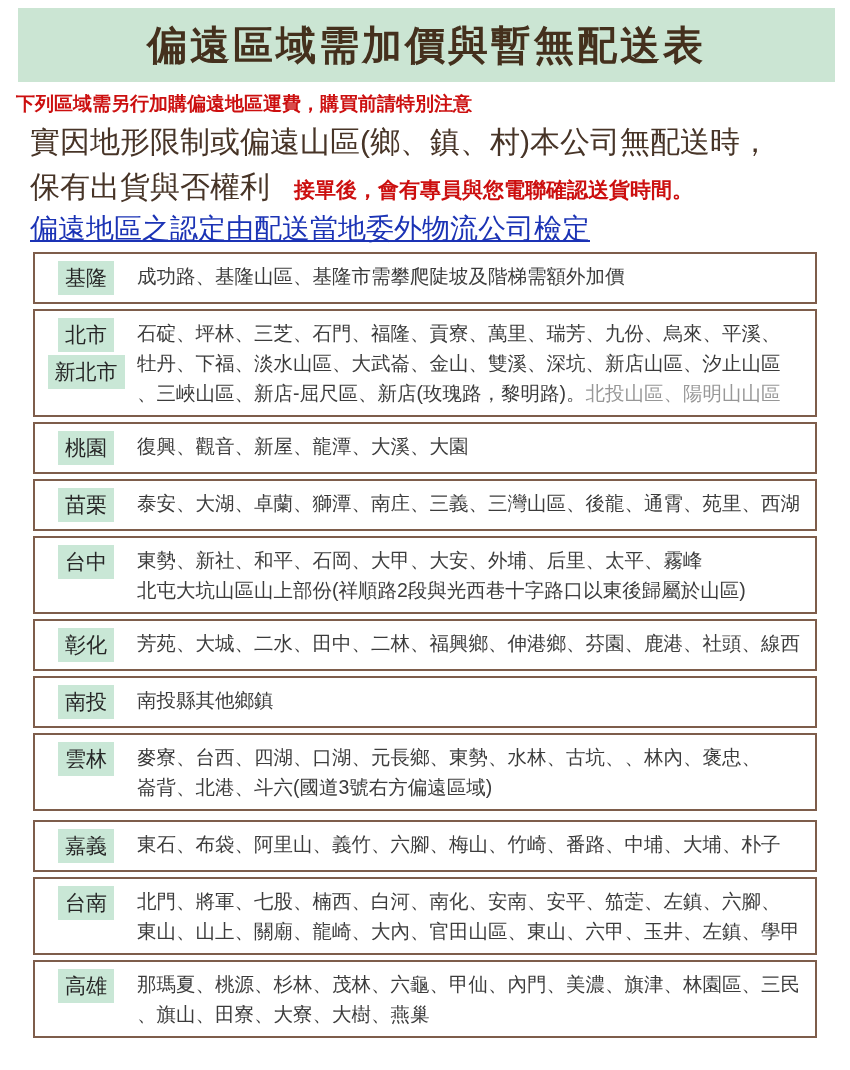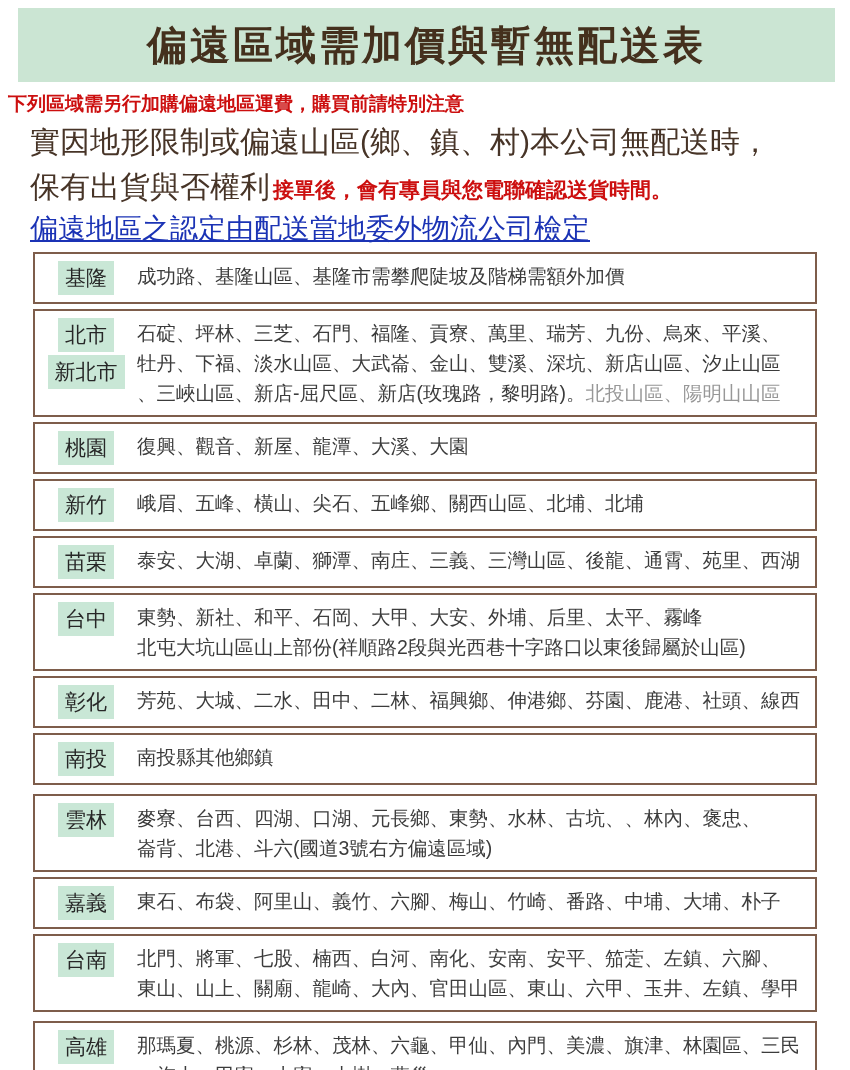--- a/index.html
+++ b/index.html
@@ -12,32 +12,32 @@
   .title-bar{
     margin:8px 15px 0 18px;
     height:74px;
     background:#cbe5d3;
     display:flex;align-items:center;justify-content:center;
   }
   .title-bar .title-text{
     font-size:40px;font-weight:bold;color:#44301d;letter-spacing:3px;
   }
   .warning{
-    margin:9px 0 0 8px;
+    margin:9px 0 0 16px;
     font-family:"DejaVu Serif", serif;
     font-weight:bold;font-size:19px;color:#cc0f0f;
   }
   .notice{
     margin:4px 0 0 30px;
     font-size:30px;line-height:41px;color:#473427;
     white-space:nowrap;
   }
   .red-inline{
     font-family:"DejaVu Serif", serif;
-    font-size:21px;font-weight:bold;color:#cc0f0f;margin-left:3px;
+    font-size:21px;font-weight:bold;color:#cc0f0f;margin-left:24px;
   }
   .blue-line{
     margin:1px 14px 0 30px;
     font-size:28px;line-height:36px;color:#1b33b5;
     text-decoration:underline;
   }
   .delivery-table{margin:5px 0 0 33px;width:784px;}
   .row{
     box-sizing:border-box;
     border:2px solid #7e5d4b;
@@ -102,28 +102,20 @@
     <div class="row">
       <div class="label-cell">
         <span class="label">桃園</span>
       </div>
       <div class="content-cell">
         <div class="line"><span>復興、觀音、新屋、龍潭、大溪、大園</span></div>
       </div>
     </div>
     <div class="row">
       <div class="label-cell">
-        <span class="label">新竹</span>
-      </div>
-      <div class="content-cell">
-        <div class="line"><span>峨眉、五峰、橫山、尖石、五峰鄉、關西山區、北埔、北埔</span></div>
-      </div>
-    </div>
-    <div class="row">
-      <div class="label-cell">
         <span class="label">苗栗</span>
       </div>
       <div class="content-cell">
         <div class="line"><span>泰安、大湖、卓蘭、獅潭、南庄、三義、三灣山區、後龍、通霄、苑里、西湖</span></div>
       </div>
     </div>
     <div class="row">
       <div class="label-cell">
         <span class="label">台中</span>
       </div>

